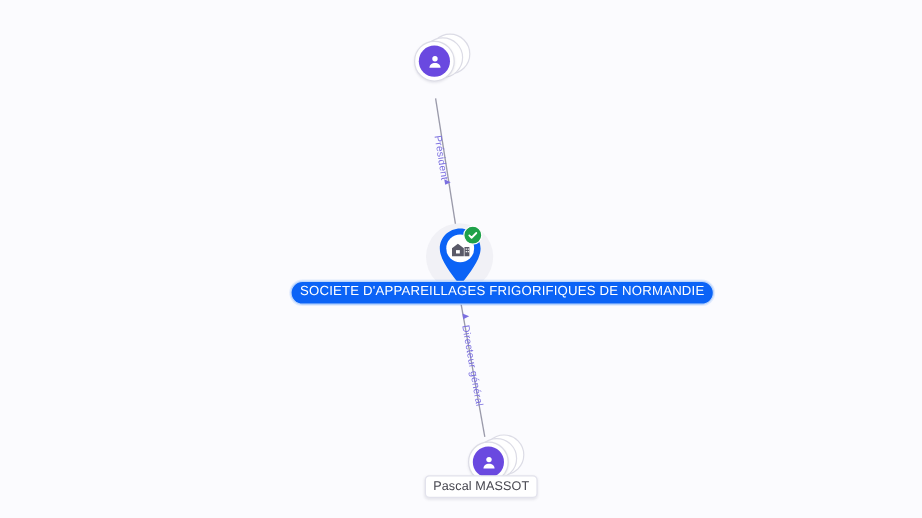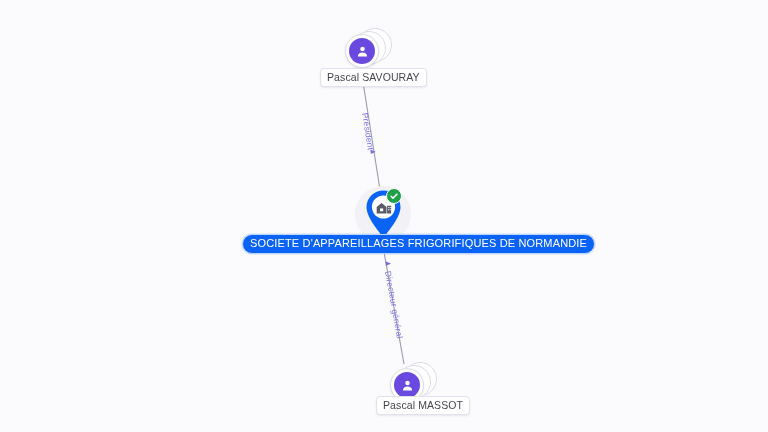--- a/index.html
+++ b/index.html
@@ -163,21 +163,20 @@
     <div class="stack-circle stack-c1"></div>
     <div class="avatar-disc">
       <span>
         <svg width="15" height="15" viewBox="0 0 24 24" fill="#ffffff">
           <circle cx="12" cy="8" r="3.6"></circle>
           <path d="M4.6 20c0-4.1 3.3-6.4 7.4-6.4s7.4 2.3 7.4 6.4z"></path>
         </svg>
       </span>
     </div>
   </div>
-  <div class="node-label" style="left:320px; top:68px;">Pascal SAVOURAY</div>
 
   <div class="company-node" style="left:355px; top:186px;">
     <div class="pin-halo"></div>
     <div class="pin-wrap">
       <svg width="39" height="50" viewBox="0 0 39 50" xmlns="http://www.w3.org/2000/svg">
         <path d="M19.5 1.5c-9.4 0-17 7.4-17 16.6 0 10.6 12.4 24.2 15.7 29.3a1.6 1.6 0 0 0 2.6 0c3.3-5.1 15.7-18.7 15.7-29.3 0-9.2-7.6-16.6-17-16.6z" fill="#0b63f6"></path>
         <circle cx="19.5" cy="18" r="11.6" fill="#ffffff"></circle>
       </svg>
     </div>
     <span style="position:absolute; left:21px; top:14px;">
@@ -207,15 +206,15 @@
     <div class="stack-circle stack-c1"></div>
     <div class="avatar-disc">
       <span>
         <svg width="15" height="15" viewBox="0 0 24 24" fill="#ffffff">
           <circle cx="12" cy="8" r="3.6"></circle>
           <path d="M4.6 20c0-4.1 3.3-6.4 7.4-6.4s7.4 2.3 7.4 6.4z"></path>
         </svg>
       </span>
     </div>
   </div>
-  <div class="node-label" style="left:376px; top:396px;">Pascal MASSOT</div>
+  <div class="node-label" style="left:354px; top:396px;">Pascal MASSOT</div>
 
 </div>
 
 </body></html>

